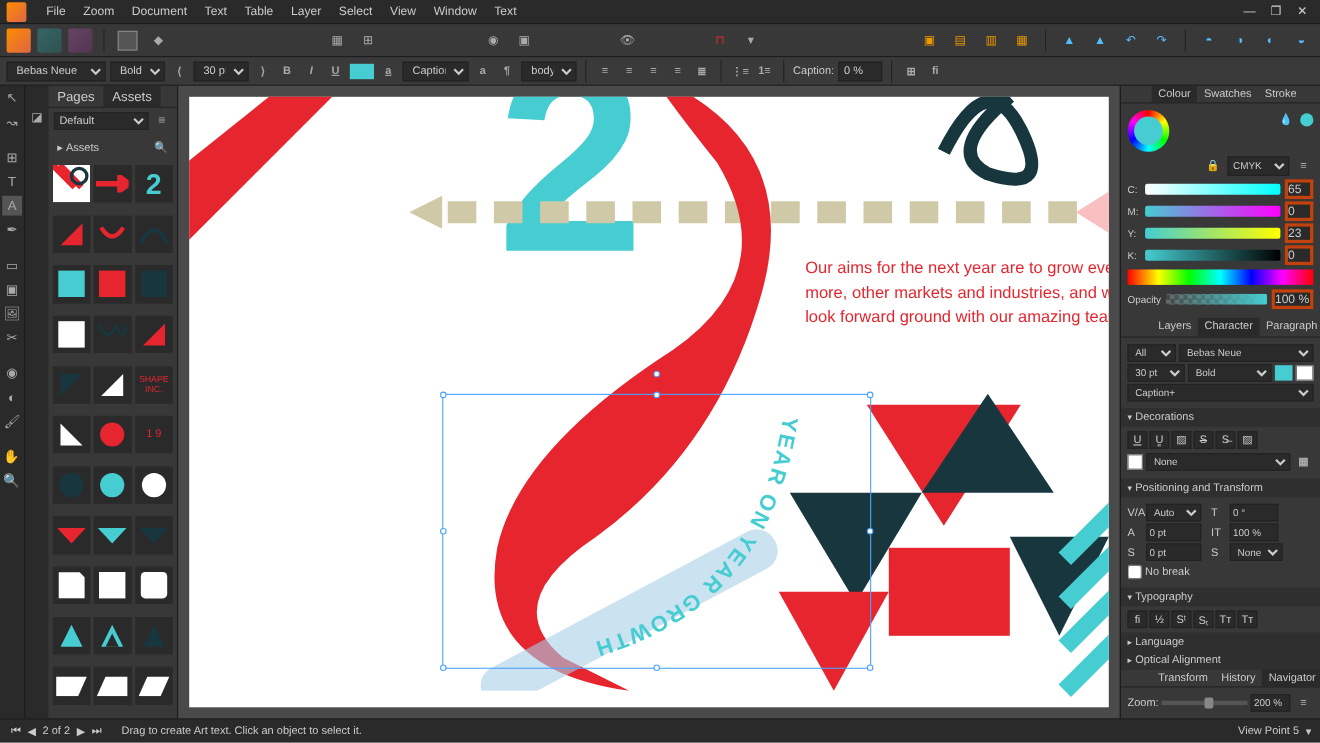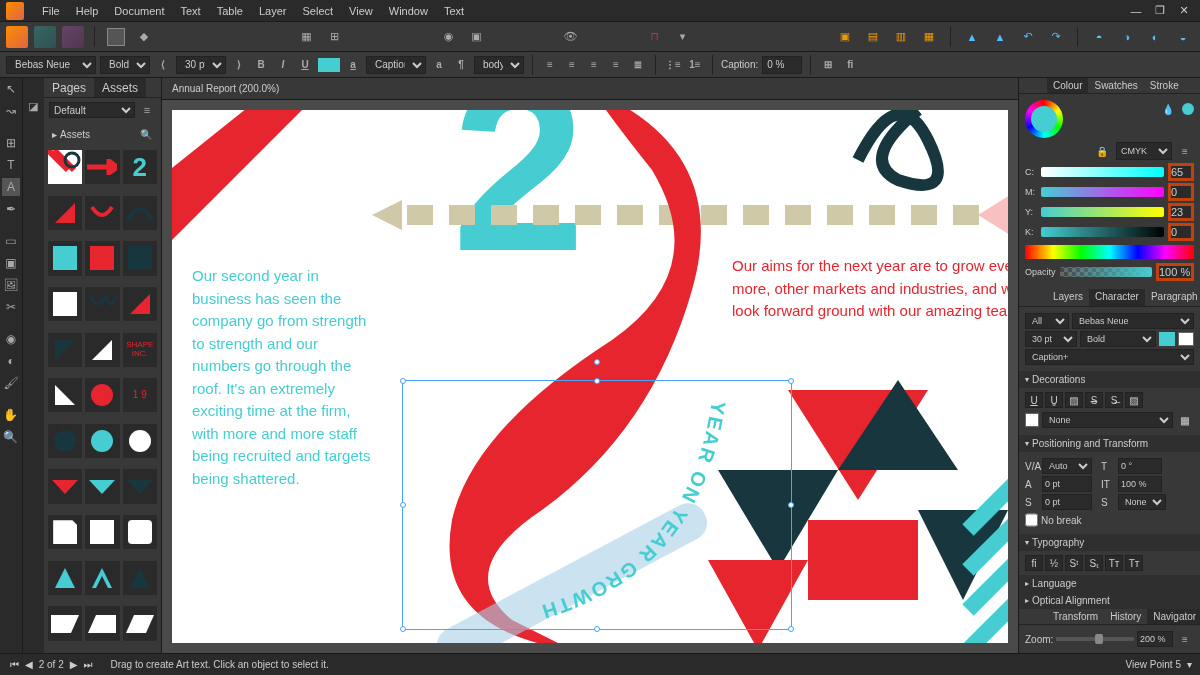--- a/index.html
+++ b/index.html
@@ -65,21 +65,21 @@
 .curved-text { position:absolute; font-family:Arial; font-weight:bold; font-size:20px; fill:#45cdd1; letter-spacing:2px; }
 .sel-box { position:absolute; border:1px solid #4aa3ff; }
 .sel-box .h { position:absolute; width:6px; height:6px; background:#fff; border:1px solid #4aa3ff; border-radius:50%; }
 </style>
 </head>
 <body>
 
 <div class="menubar">
   <div class="app-icon"></div>
   <span>File</span>
-  <span>Help</span>
+  <span>Zoom</span>
   <span>Document</span>
   <span>Text</span>
   <span>Table</span>
   <span>Layer</span>
   <span>Select</span>
   <span>View</span>
   <span>Window</span>
   <span>Text</span>
   <div class="win-ctrl">
     <div>—</div>
@@ -334,21 +334,20 @@
         </div>
       <div class="asset">
           <svg width="28" height="18">
             <polygon points="8,0 28,0 20,18 0,18" fill="#fff"></polygon>
           </svg>
         </div>
     </div>
   </div>
 
   <div class="canvas-area">
-    <div class="doc-tab">Annual Report (200.0%)</div>
     <div class="canvas">
 
       <svg style="position:absolute;left:280px;top:-30px" width="220" height="220">
           <text x="0" y="170" font-size="240" font-weight="bold" fill="#45cdd1" font-family="Arial">2</text>
         </svg>
 
       <svg style="position:absolute;left:-40px;top:-30px" width="280" height="180">
           <polygon points="0,120 200,-40 240,-40 40,160" fill="#e6252f"></polygon>
         </svg>
 
@@ -377,21 +376,20 @@
         <polygon points="40,210 140,210 90,300" fill="#e6252f"></polygon>
         <polygon points="250,160 340,160 295,250" fill="#18363e"></polygon>
         <g stroke="#45cdd1" stroke-width="16">
             <line x1="300" y1="180" x2="360" y2="120"></line>
             <line x1="300" y1="220" x2="360" y2="160"></line>
             <line x1="300" y1="260" x2="360" y2="200"></line>
             <line x1="300" y1="300" x2="360" y2="240"></line>
           </g>
       </svg>
 
-      <div class="bodytext" style="left:20px;top:155px;width:180px;color:#45cdd1">Our second year in business has seen the company go from strength to strength and our numbers go through the roof. It's an extremely exciting time at the firm, with more and more staff being recruited and targets being shattered.</div>
 
       <div class="bodytext" style="left:560px;top:145px;width:320px;color:#e6252f">Our aims for the next year are to grow even more, other markets and industries, and we look forward ground with our amazing team.</div>
 
       <svg style="position:absolute;left:210px;top:260px" width="420" height="280">
         <defs>
             <path id="cp" d="M330 30 Q310 170 200 220 Q90 270 50 210"></path>
           </defs>
         <rect x="40" y="195" width="300" height="38" rx="18" fill="#a8cfe8" opacity="0.6" transform="rotate(-28 190 214)"></rect>
         <text class="curved-text"><textPath href="#cp">YEAR ON YEAR GROWTH</textPath></text>
       </svg>

